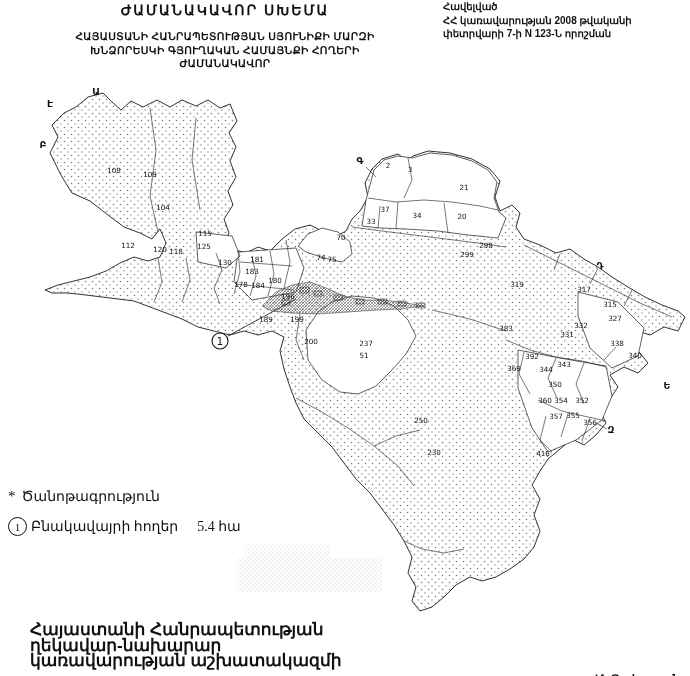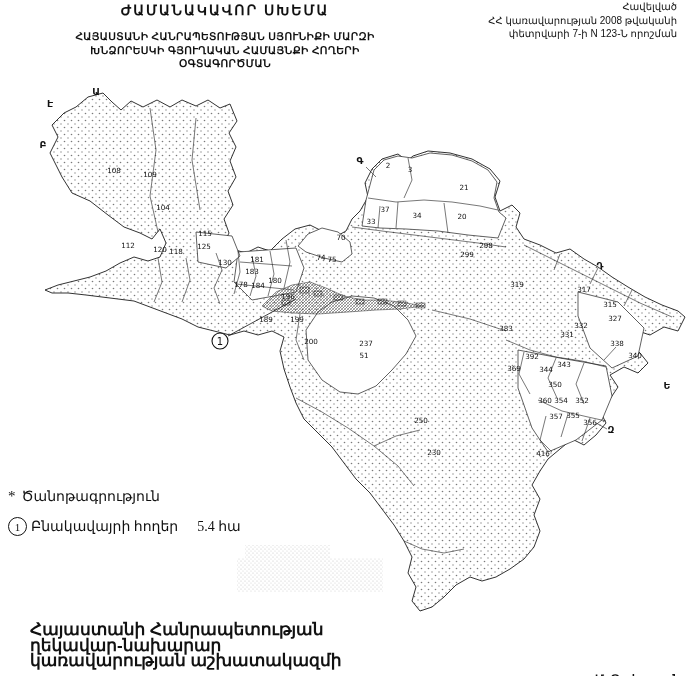--- a/index.html
+++ b/index.html
@@ -2,22 +2,22 @@
 <html><head>
 <meta charset="utf-8">
 <style>
   html,body{margin:0;padding:0;background:#fff;}
   .page{position:relative;width:690px;height:676px;background:#fff;overflow:hidden;
         font-family:"Liberation Sans",sans-serif;color:#111;}
   
   .title-block{position:absolute;left:40px;top:2px;width:310px;text-align:center;margin-left:30px;}
   .title-main{font-size:14px;font-weight:bold;letter-spacing:2px;margin-bottom:12px;}
   .title-sub{font-size:10.5px;font-weight:bold;line-height:13.5px;letter-spacing:0.4px;}
-  .appendix-block{position:absolute;left:432px;top:0px;width:245px;text-align:right;
-        font-size:10px;font-weight:normal;line-height:13.5px;}
+  .appendix-block{position:absolute;left:443px;top:0px;width:245px;text-align:left;
+        font-size:10px;font-weight:bold;line-height:13.5px;}
   
   .map-svg{position:absolute;left:0;top:0;}
   .parcel-num{font-family:"DejaVu Sans",sans-serif;font-size:7.2px;fill:#111;text-anchor:middle;}
   .bletter{font-family:"DejaVu Sans",sans-serif;font-size:9.5px;font-weight:bold;fill:#111;text-anchor:middle;}
   .callout-num{font-family:"DejaVu Sans",sans-serif;font-size:10px;fill:#111;text-anchor:middle;}
   
   .legend-note{position:absolute;left:8px;top:488px;font-family:"Liberation Serif",serif;
         font-size:14px;}
   .legend-note .star{font-size:15px;margin-right:6px;}
   .legend-item{position:absolute;left:8px;top:517px;font-family:"Liberation Serif",serif;
@@ -207,21 +207,21 @@
         <circle cx="220" cy="341" r="8" fill="#fff" stroke="#111" stroke-width="1.1"></circle>
         <text x="220" y="344.5" class="callout-num">1</text>
       </g>
   </svg>
 
   <div class="title-block">
     <div class="title-main">ԺԱՄԱՆԱԿԱՎՈՐ ՍԽԵՄԱ</div>
     <div class="title-sub">
       <div>ՀԱՅԱՍՏԱՆԻ ՀԱՆՐԱՊԵՏՈՒԹՅԱՆ ՍՅՈՒՆԻՔԻ ՄԱՐԶԻ</div>
       <div>ԽՆՁՈՐԵՍԿԻ ԳՅՈՒՂԱԿԱՆ ՀԱՄԱՅՆՔԻ ՀՈՂԵՐԻ</div>
-      <div>ՕԳՏԱԳՈՐԾՄԱՆ</div>
+      <div>ԺԱՄԱՆԱԿԱՎՈՐ</div>
     </div>
   </div>
 
   <div class="appendix-block">
     <div>Հավելված</div>
     <div>ՀՀ կառավարության 2008 թվականի</div>
     <div>փետրվարի 7-ի N 123-Ն որոշման</div>
   </div>
 
   <div class="legend-note">

